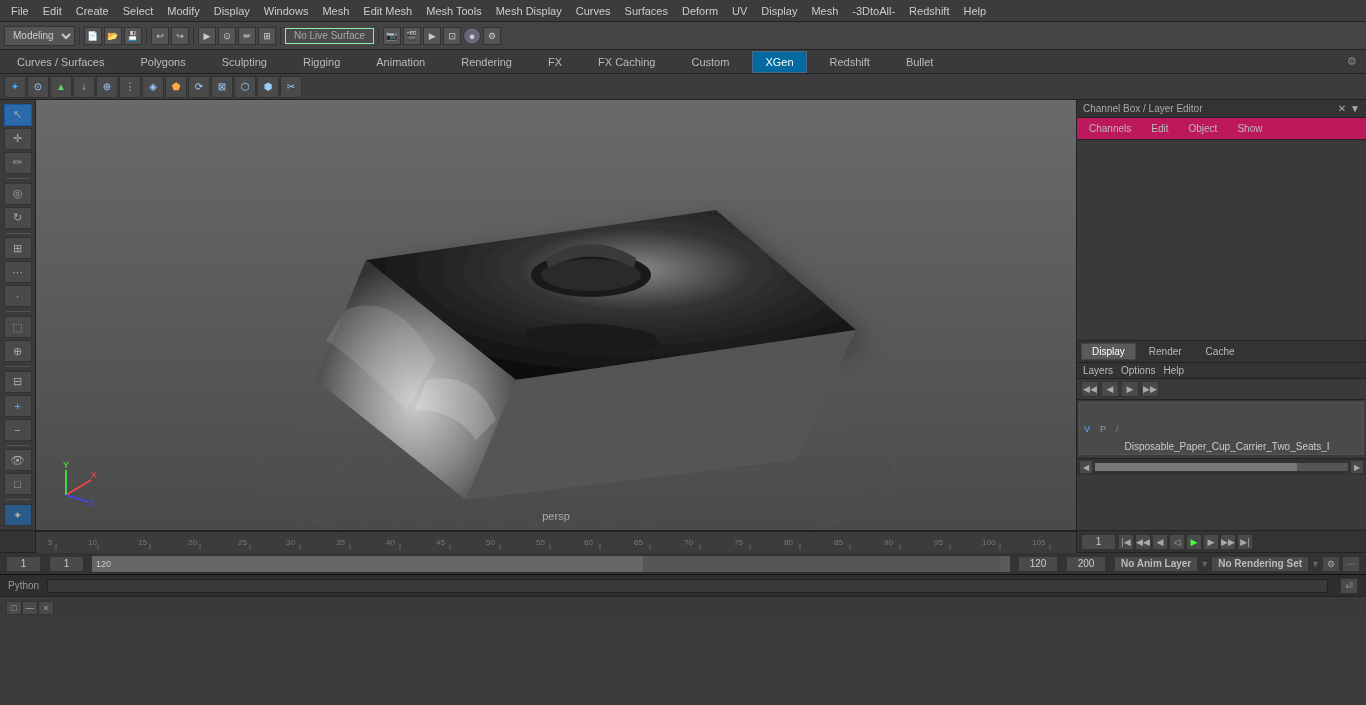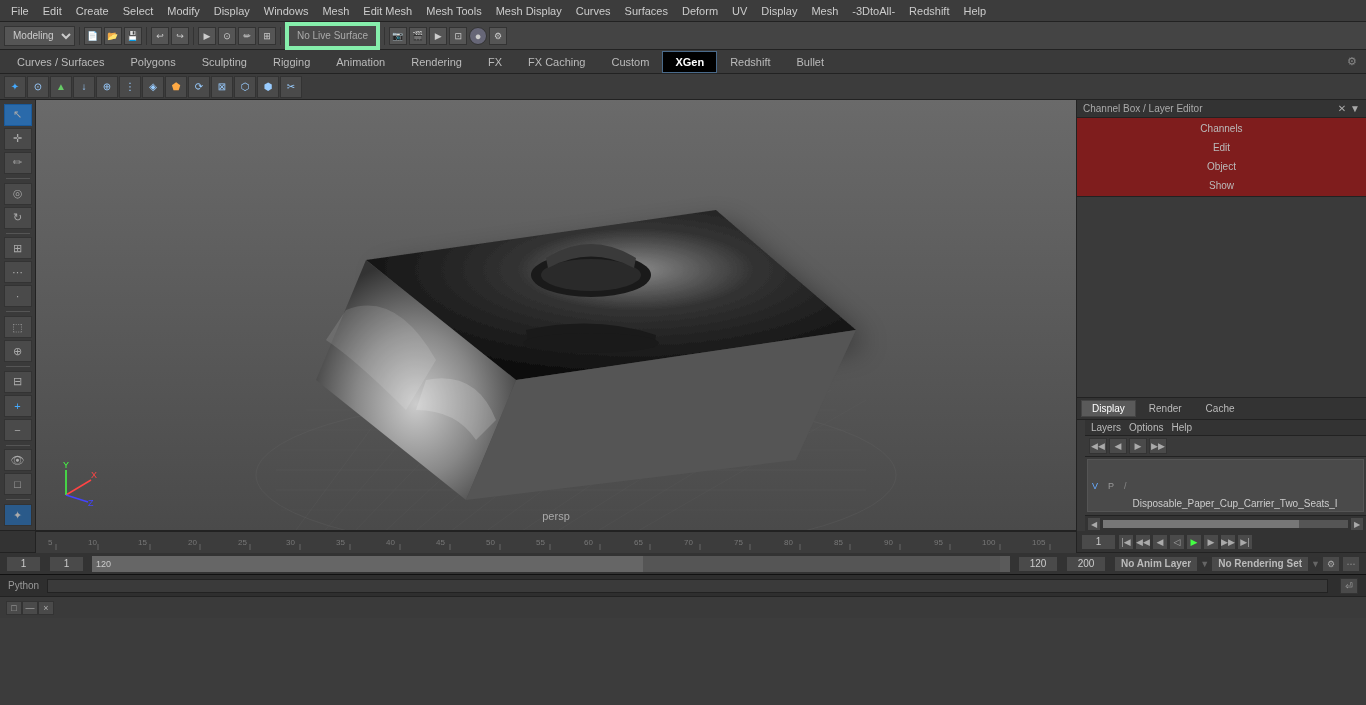--- a/index.html
+++ b/index.html
@@ -62,25 +62,25 @@
       border: 1px solid #333;
       display: flex;
       align-items: center;
       justify-content: center;
       cursor: pointer;
       font-size: 9px;
       color: #ccc;
     }
     .live-surface-btn {
       background: #4a4a4a;
-      border: 4px solid #86efac;
+      border: 1px solid #86efac;
       color: #aaa;
       padding: 1px 8px;
       font-size: 10px;
-      height: 28px;
+      height: 16px;
       display: flex;
       align-items: center;
       cursor: pointer;
     }
     .circle-icon {
       width: 18px; height: 18px;
       border-radius: 50%;
       background: #667;
       border: 1px solid #333;
       display: flex; align-items: center; justify-content: center;
@@ -88,36 +88,36 @@
     }
 
     
     #workflow-tabs {
       display: flex;
       align-items: center;
       background: #3a3a3a;
       height: 24px;
       padding: 0 4px;
       border-bottom: 1px solid #222;
+      gap: 10px;
     }
     .wf-tab {
       padding: 2px 12px;
       font-size: 11px;
       color: #bbb;
       cursor: pointer;
       border: 1px solid transparent;
       height: 22px;
       display: flex;
       align-items: center;
     }
     .wf-tab.active {
-      background: #000000;
+      background: #0369a1;
       color: #fff;
       border-color: #4a6a8a;
-      font-weight: bold;
     }
     .wf-settings-icon {
       margin-left: auto;
       width: 20px; height: 20px;
       display: flex; align-items: center; justify-content: center;
       cursor: pointer;
       color: #888;
     }
 
     
@@ -250,25 +250,24 @@
       justify-content: space-between;
       background: #333;
       padding: 3px 6px;
       font-size: 10px;
       color: #aaa;
       border-bottom: 1px solid #222;
     }
     #channel-box-tabs {
       display: flex;
       align-items: center;
-      background: #7f1d1d;
+      background: #be185d;
       padding: 3px 4px;
       gap: 4px;
       border-bottom: 1px solid #222;
-      flex-direction: column;
     }
     .cb-tab {
       padding: 2px 8px;
       font-size: 10px;
       color: #bbb;
       cursor: pointer;
     }
 
     #channel-box-body {
       flex: 1;
@@ -295,21 +294,20 @@
     .dt-tab.active {
       background: #5a5a5a;
       border-color: #444;
       color: #fff;
     }
 
     
     #layers-section {
       background: #3a3a3a;
       border-top: 1px solid #222;
-      padding-left: 8px;
     }
     #layers-header {
       display: flex;
       align-items: center;
       background: #333;
       padding: 2px 6px;
       gap: 8px;
       border-bottom: 1px solid #222;
     }
     .lh-item {

